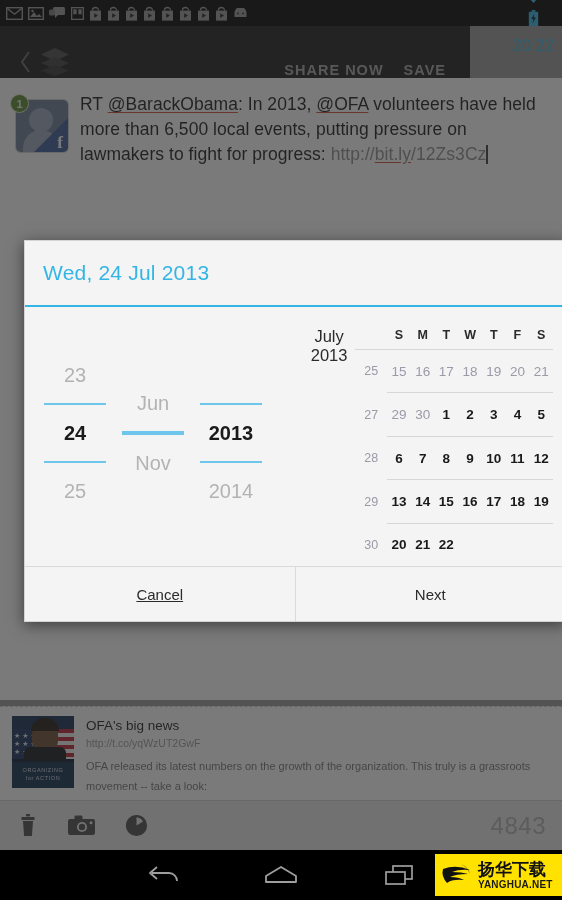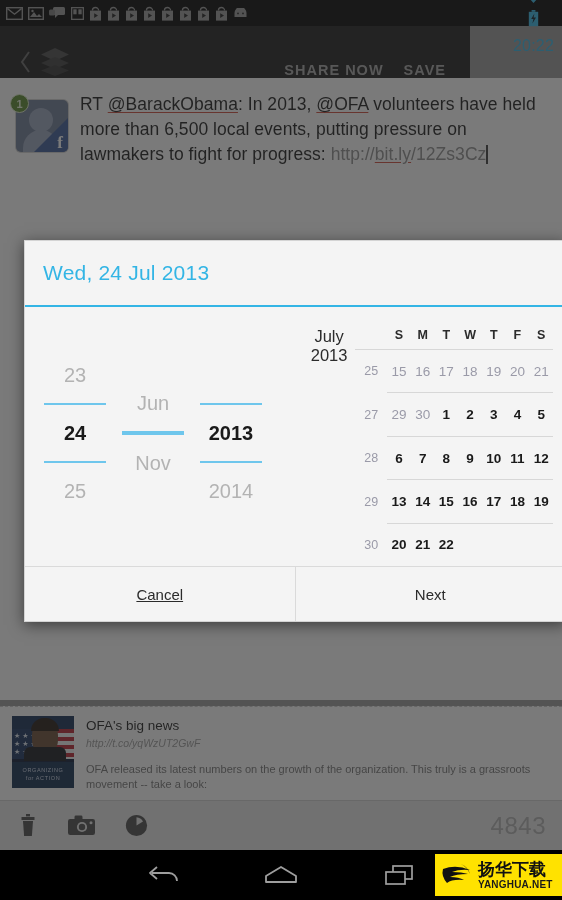--- a/index.html
+++ b/index.html
@@ -240,27 +240,26 @@
     font-size: 13.5px;
     font-weight: normal;
     color: #1c1c1c;
     line-height: 17px;
   }
   #link-url {
     font-size: 10.5px;
     color: #9b9b9b;
     line-height: 16px;
     margin-top: 1px;
-    font-style: italic;
   }
   #link-desc {
     font-size: 11px;
     color: #757575;
-    line-height: 15px;
-    margin-top: 11px;
+    line-height: 20px;
+    margin-top: 5px;
   }
 
   
   #bottom-bar {
     position: absolute;
     left: 0; top: 800px;
     width: 562px;
     height: 50px;
     background: #e8e8e8;
     border-top: 1px solid #cfcfcf;

